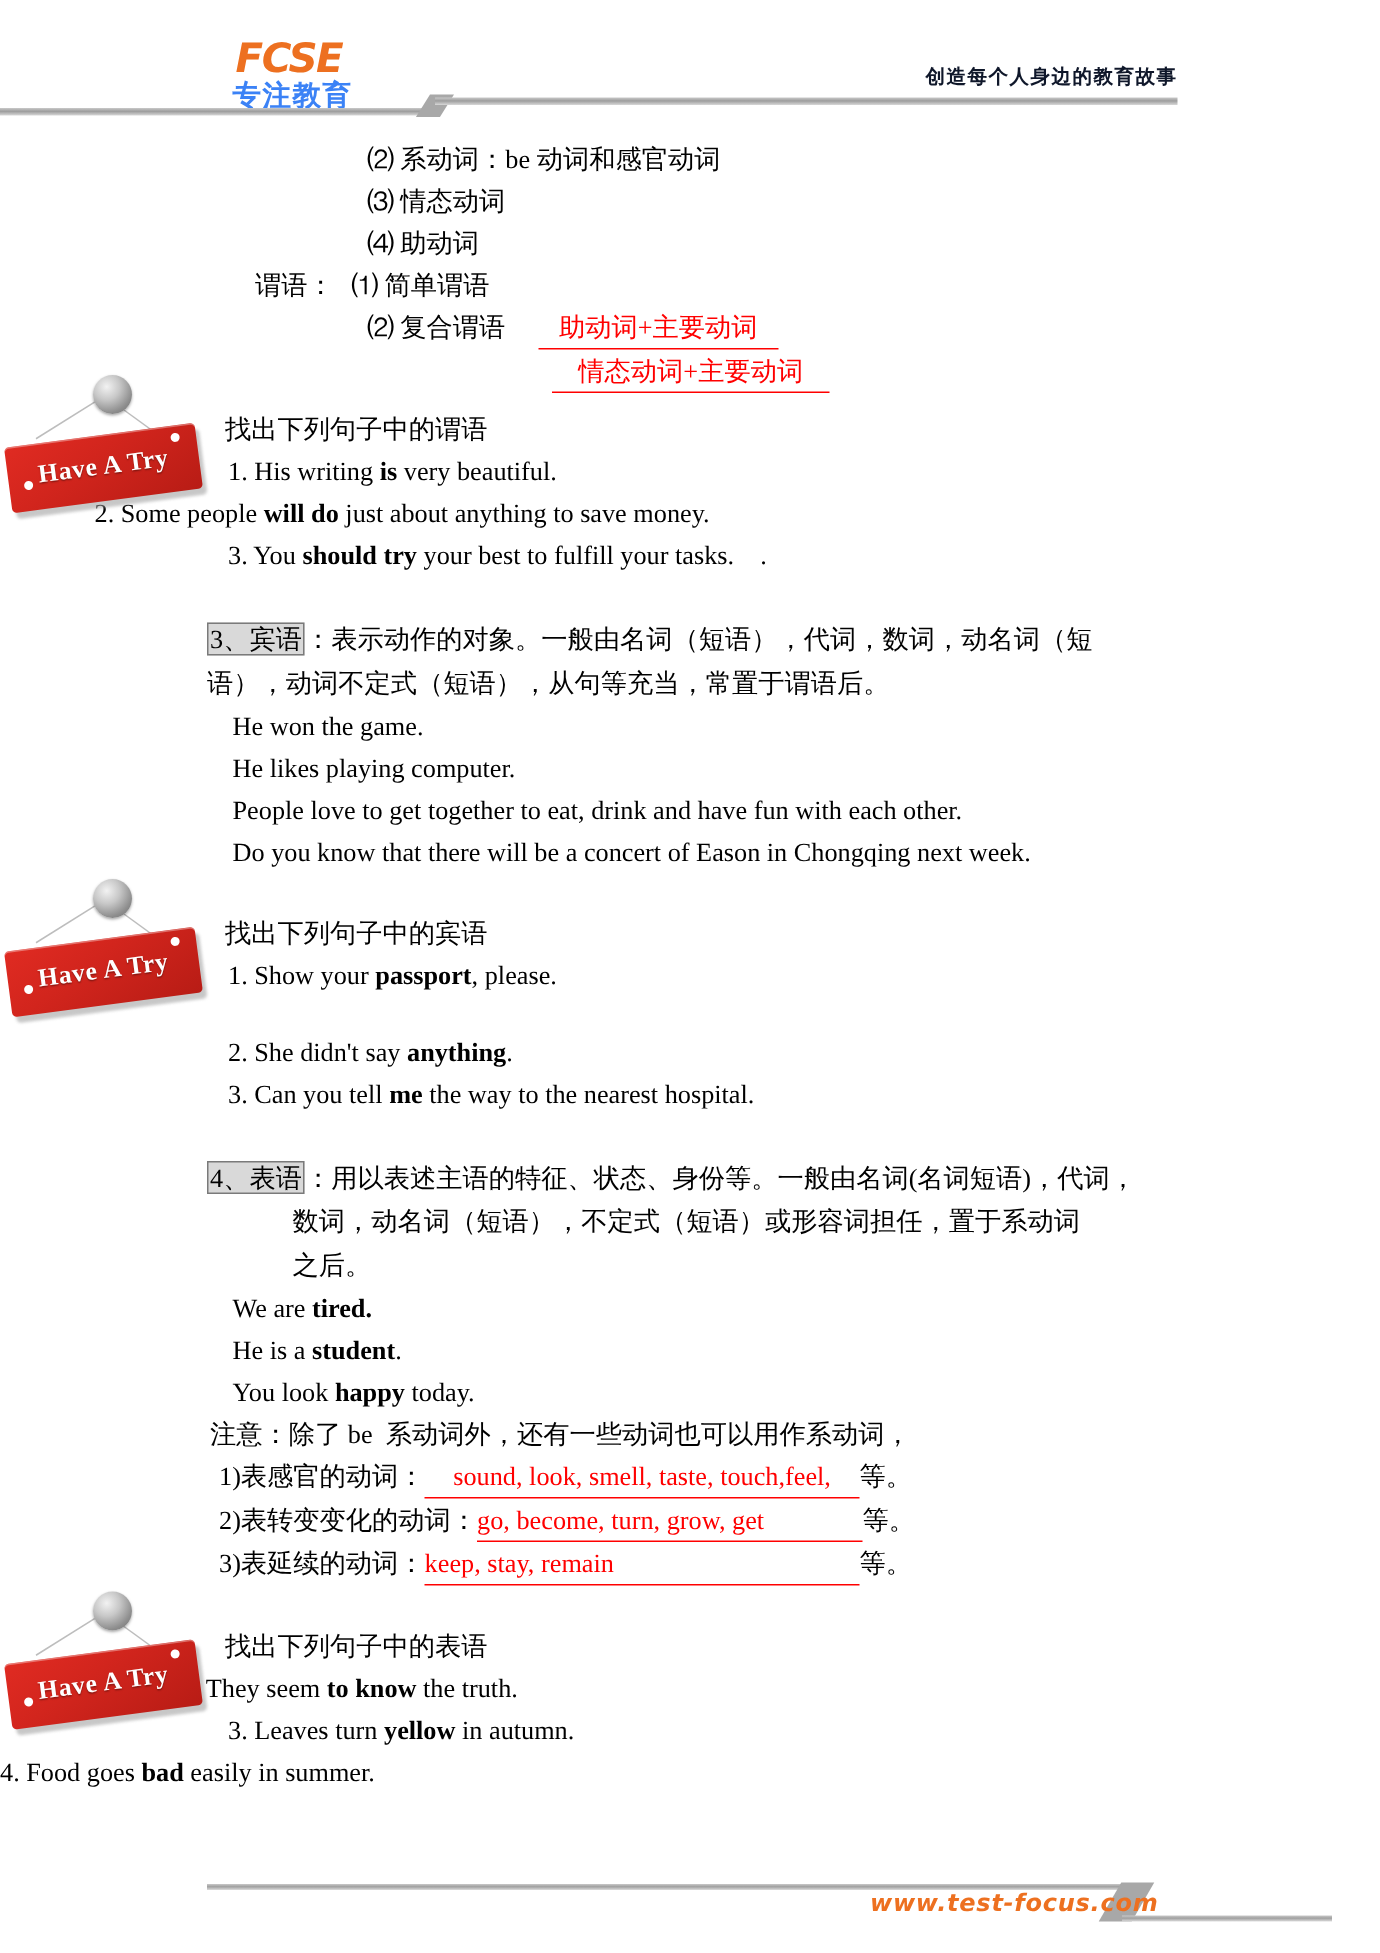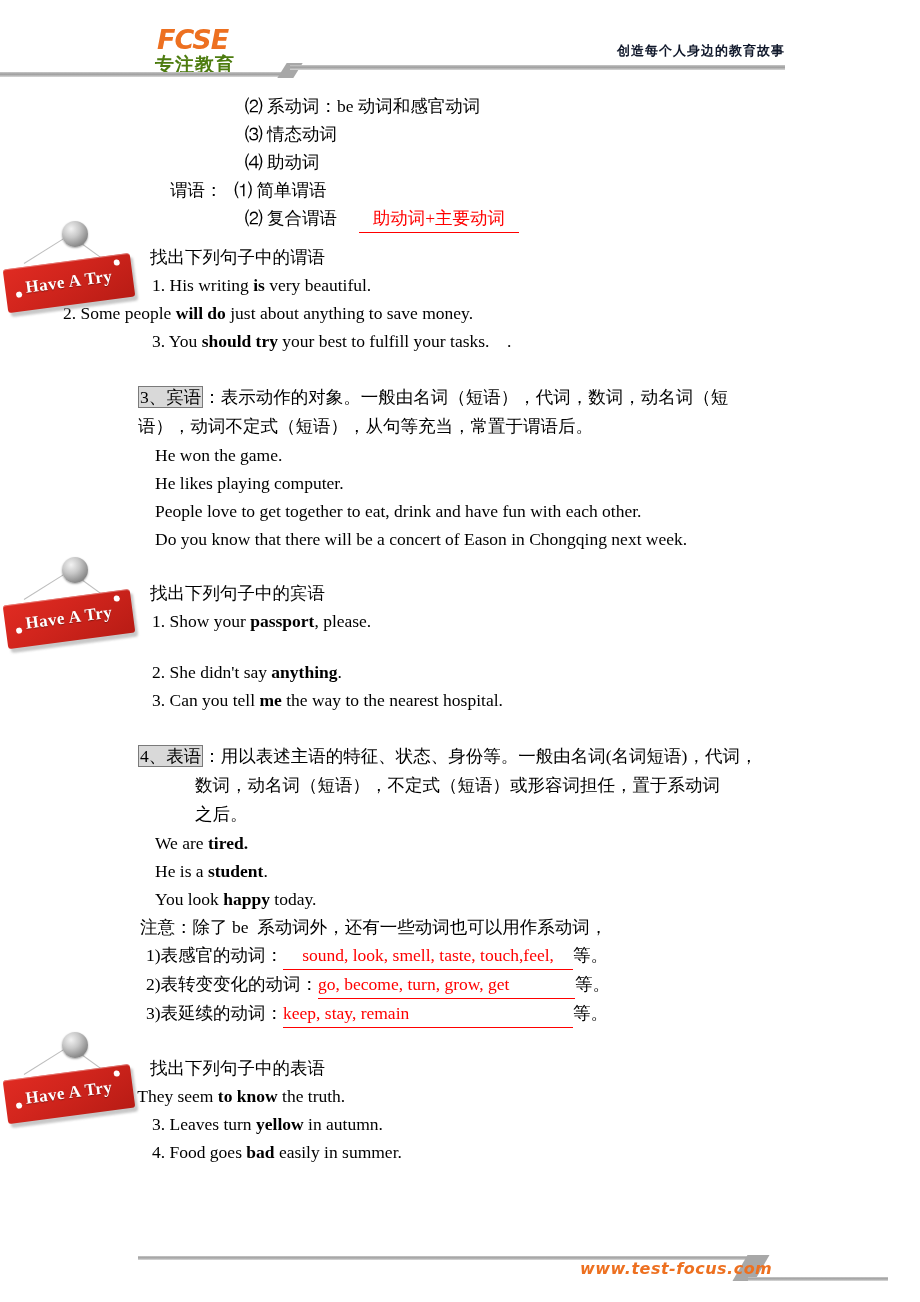--- a/index.html
+++ b/index.html
@@ -37,21 +37,21 @@
     font-style: italic;
     position: absolute;
     left: 2px; top: 0;
   }
   .logo-sub {
     position: absolute;
     left: 0px; top: 27px;
     font-family: "DejaVu Sans", sans-serif;
     font-weight: bold;
     font-size: 19px;
-    color: #4d7c0f;
+    color: #3b82f6;
     letter-spacing: 1px;
     line-height: 22px;
   }
   .header-tagline {
     position: absolute;
     right: 135px; top: 42px;
     font-family: "DejaVu Sans", sans-serif;
     font-weight: bold;
     font-size: 13px;
     color: #0f172a;
@@ -239,20 +239,21 @@
   <div class="header-rule-right"></div>
 </div>
 
 <div class="content">
 
   <div class="line ind-2 cn">⑵ 系动词：be 动词和感官动词</div>
   <div class="line ind-2 cn">⑶ 情态动词</div>
   <div class="line ind-2 cn">⑷ 助动词</div>
   <div class="line cn" style="margin-left:170px;"><span>谓语：</span><span style="display:inline-block;width:12px;"></span><span>⑴ 简单谓语</span></div>
   <div class="line cn" style="margin-left:245px;"><span>⑵ 复合谓语</span><span style="display:inline-block;width:22px;"></span><span class="red-ul" style="width:160px;">助动词+主要动词</span></div>
+  <div class="line cn" style="margin-left:368px;"><span class="red-ul" style="width:185px;">情态动词+主要动词</span></div>
 
   <div style="height:10px;"></div>
 
   <div style="position:relative;height:0;">
     <div class="try-badge" style="top:-22px;">
       <div class="try-string try-string-l"></div>
       <div class="try-string try-string-r"></div>
       <div class="try-ball"></div>
       <div class="try-plate-shadow"></div>
       <div class="try-plate">
@@ -327,21 +328,21 @@
         <div class="try-hole try-hole-l"></div>
         <div class="try-hole try-hole-r"></div>
         <div class="try-label">Have A Try</div>
       </div>
     </div>
   </div>
 
   <div class="line cn" style="margin-left:150px;">找出下列句子中的表语</div>
   <div class="line" style="margin-left:120px;"><span>2. </span><span>They seem </span><b>to know</b><span> the truth.</span></div>
   <div class="line" style="margin-left:152px;"><span>3. </span><span>Leaves turn </span><b>yellow</b><span> in autumn.</span></div>
-  <div class="line" style="margin-left:152px;"><span>4. </span><span>Food goes </span><b>bad</b><span> easily in summer.</span></div>
+  <div class="line" style=""><span>4. </span><span>Food goes </span><b>bad</b><span> easily in summer.</span></div>
 
 </div>
 
 <div class="page-footer">
   <div class="footer-rule-left"></div>
   <div class="footer-rule-diag"></div>
   <div class="footer-rule-right"></div>
   <div class="footer-url">www.test-focus.com</div>
 </div>
 

